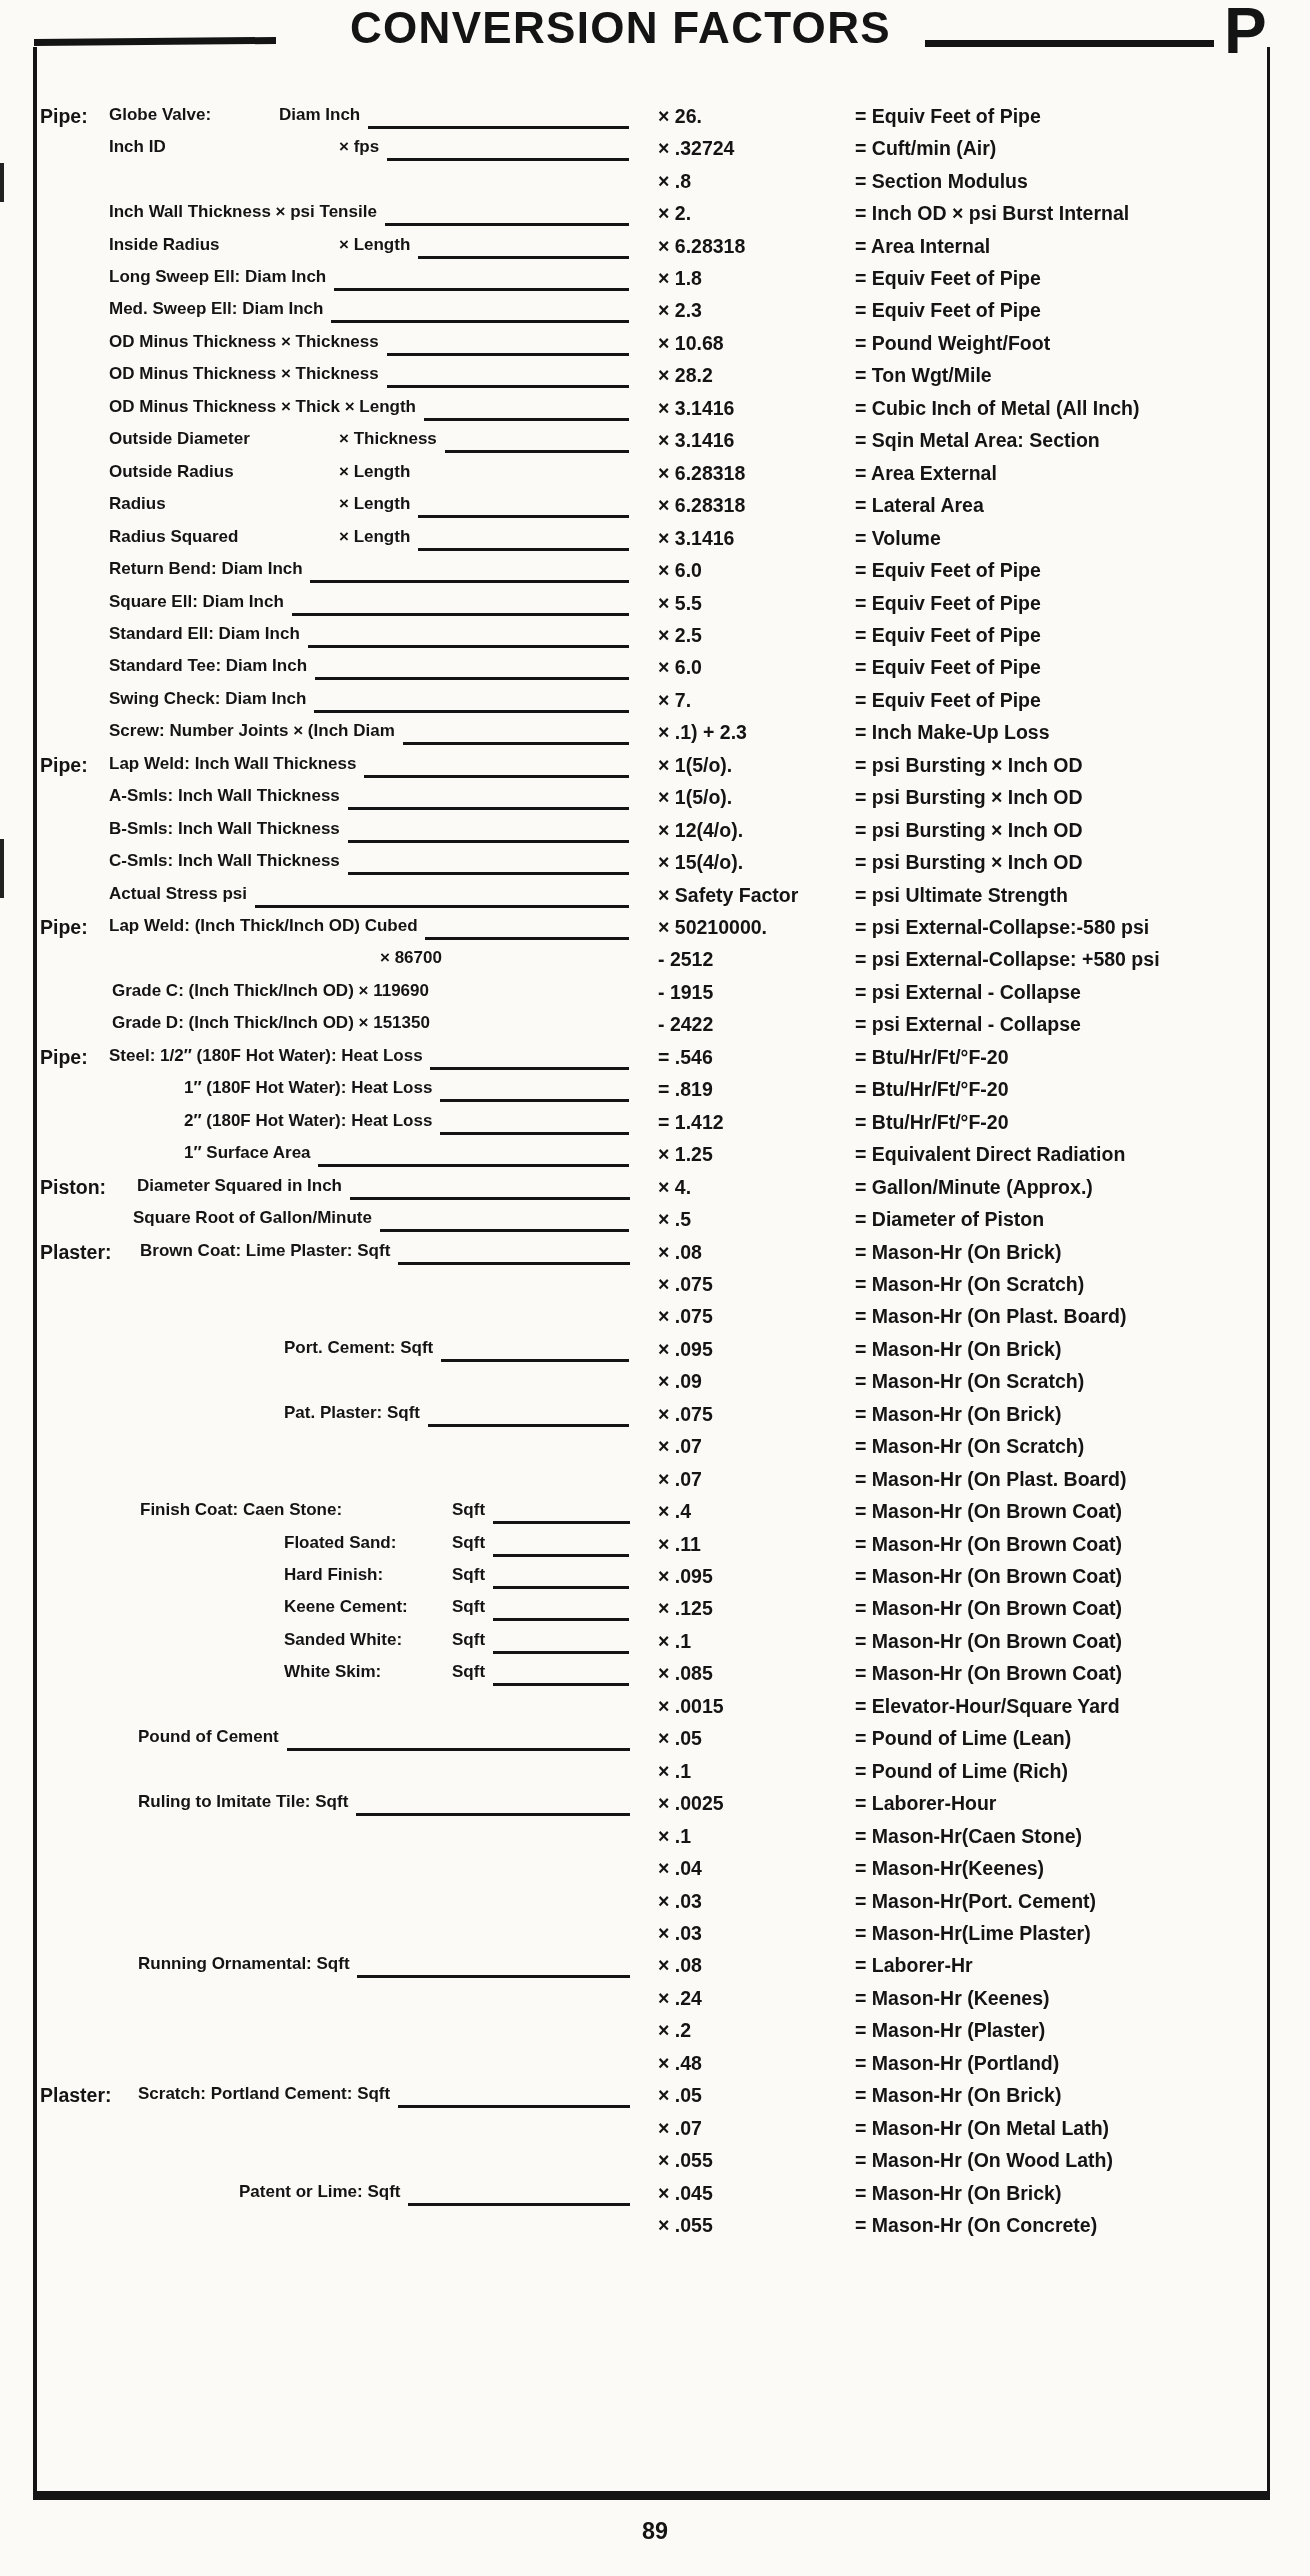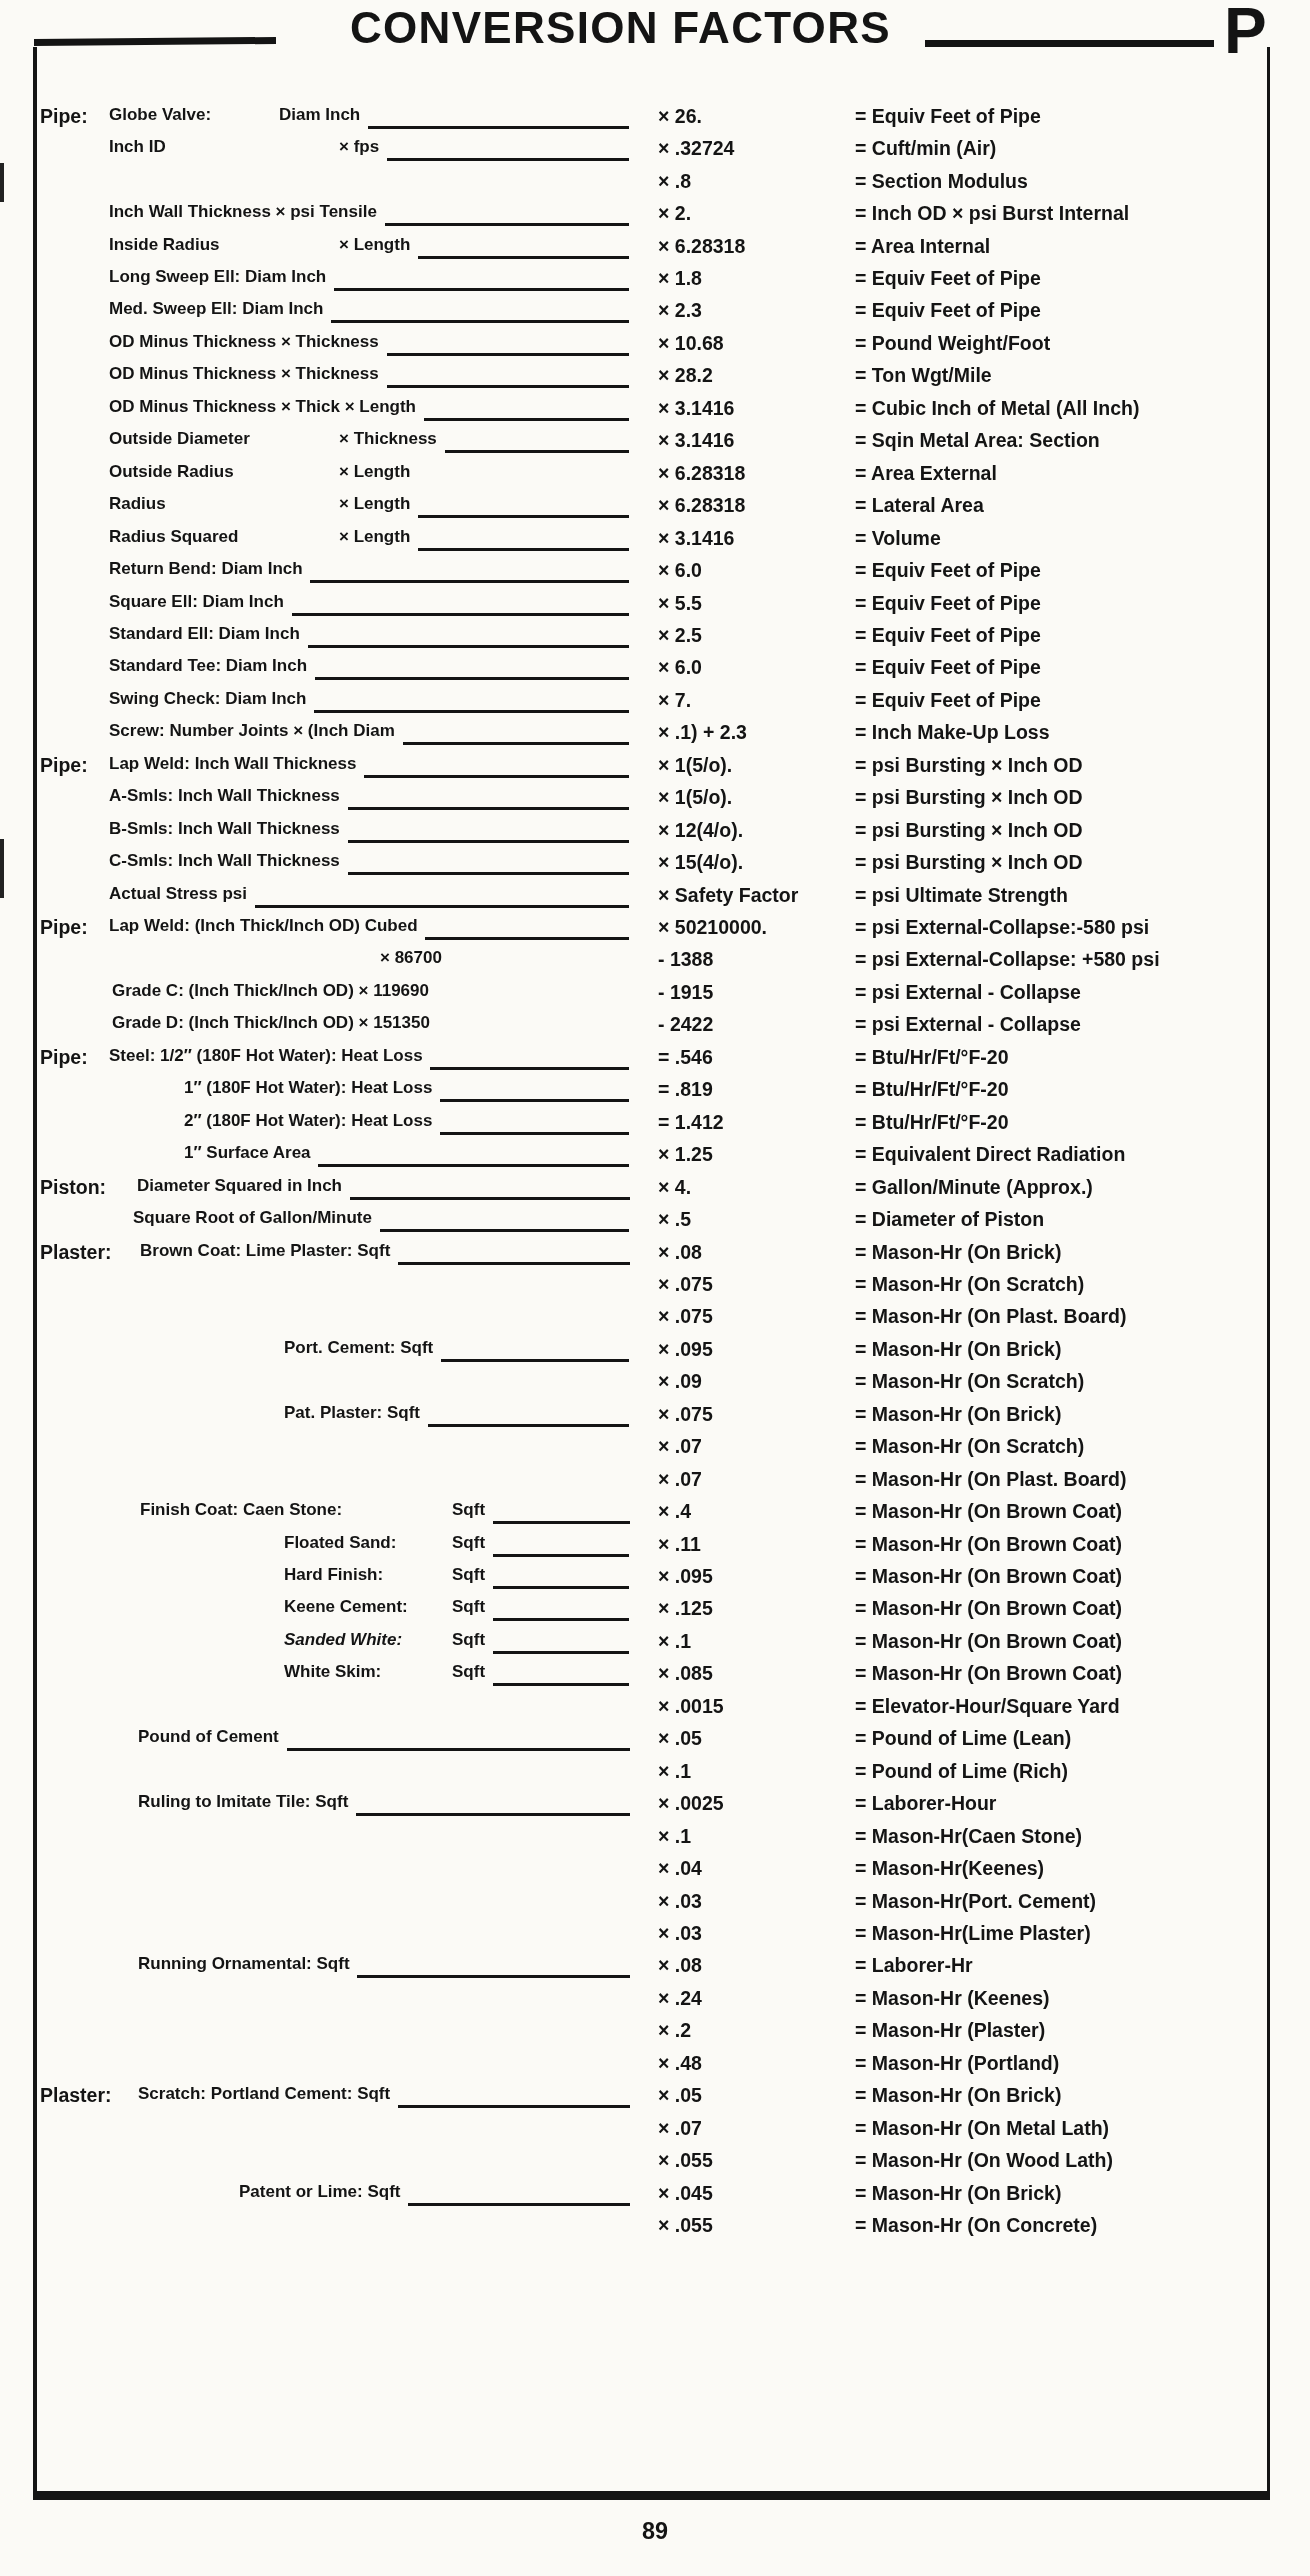--- a/index.html
+++ b/index.html
@@ -302,21 +302,21 @@
           <span class="part">Lap Weld: (Inch Thick/Inch OD) Cubed</span>
           <div class="fill-line"></div>
         </div>
         <span class="row-factor">× 50210000.</span>
         <span class="row-result">= psi External-Collapse:-580 psi</span>
       </div>
       <div class="row" style="top: 948px;">
         <div class="row-label" style="left: 380px;">
           <span class="part">× 86700</span>
         </div>
-        <span class="row-factor">- 1388</span>
+        <span class="row-factor">- 2512</span>
         <span class="row-result">= psi External-Collapse: +580 psi</span>
       </div>
       <div class="row" style="top: 981px;">
         <div class="row-label" style="left: 112px;">
           <span class="part">Grade C: (Inch Thick/Inch OD) × 119690</span>
         </div>
         <span class="row-factor">- 1915</span>
         <span class="row-result">= psi External - Collapse</span>
       </div>
       <div class="row" style="top: 1013px;">
@@ -452,21 +452,21 @@
         <div class="row-label" style="left: 284px; width: 358px;">
           <span class="part" style="flex: 0 0 168px;">Keene Cement:</span>
           <span class="part">Sqft</span>
           <div class="fill-line"></div>
         </div>
         <span class="row-factor">× .125</span>
         <span class="row-result">= Mason-Hr (On Brown Coat)</span>
       </div>
       <div class="row" style="top: 1630px;">
         <div class="row-label" style="left: 284px; width: 358px;">
-          <span class="part" style="flex: 0 0 168px; font-style: italic;">Sanded White:</span>
+          <span class="part" style="flex: 0 0 168px;">Sanded White:</span>
           <span class="part">Sqft</span>
           <div class="fill-line"></div>
         </div>
         <span class="row-factor">× .1</span>
         <span class="row-result">= Mason-Hr (On Brown Coat)</span>
       </div>
       <div class="row" style="top: 1662px;">
         <div class="row-label" style="left: 284px; width: 358px;">
           <span class="part" style="flex: 0 0 168px;">White Skim:</span>
           <span class="part">Sqft</span>

